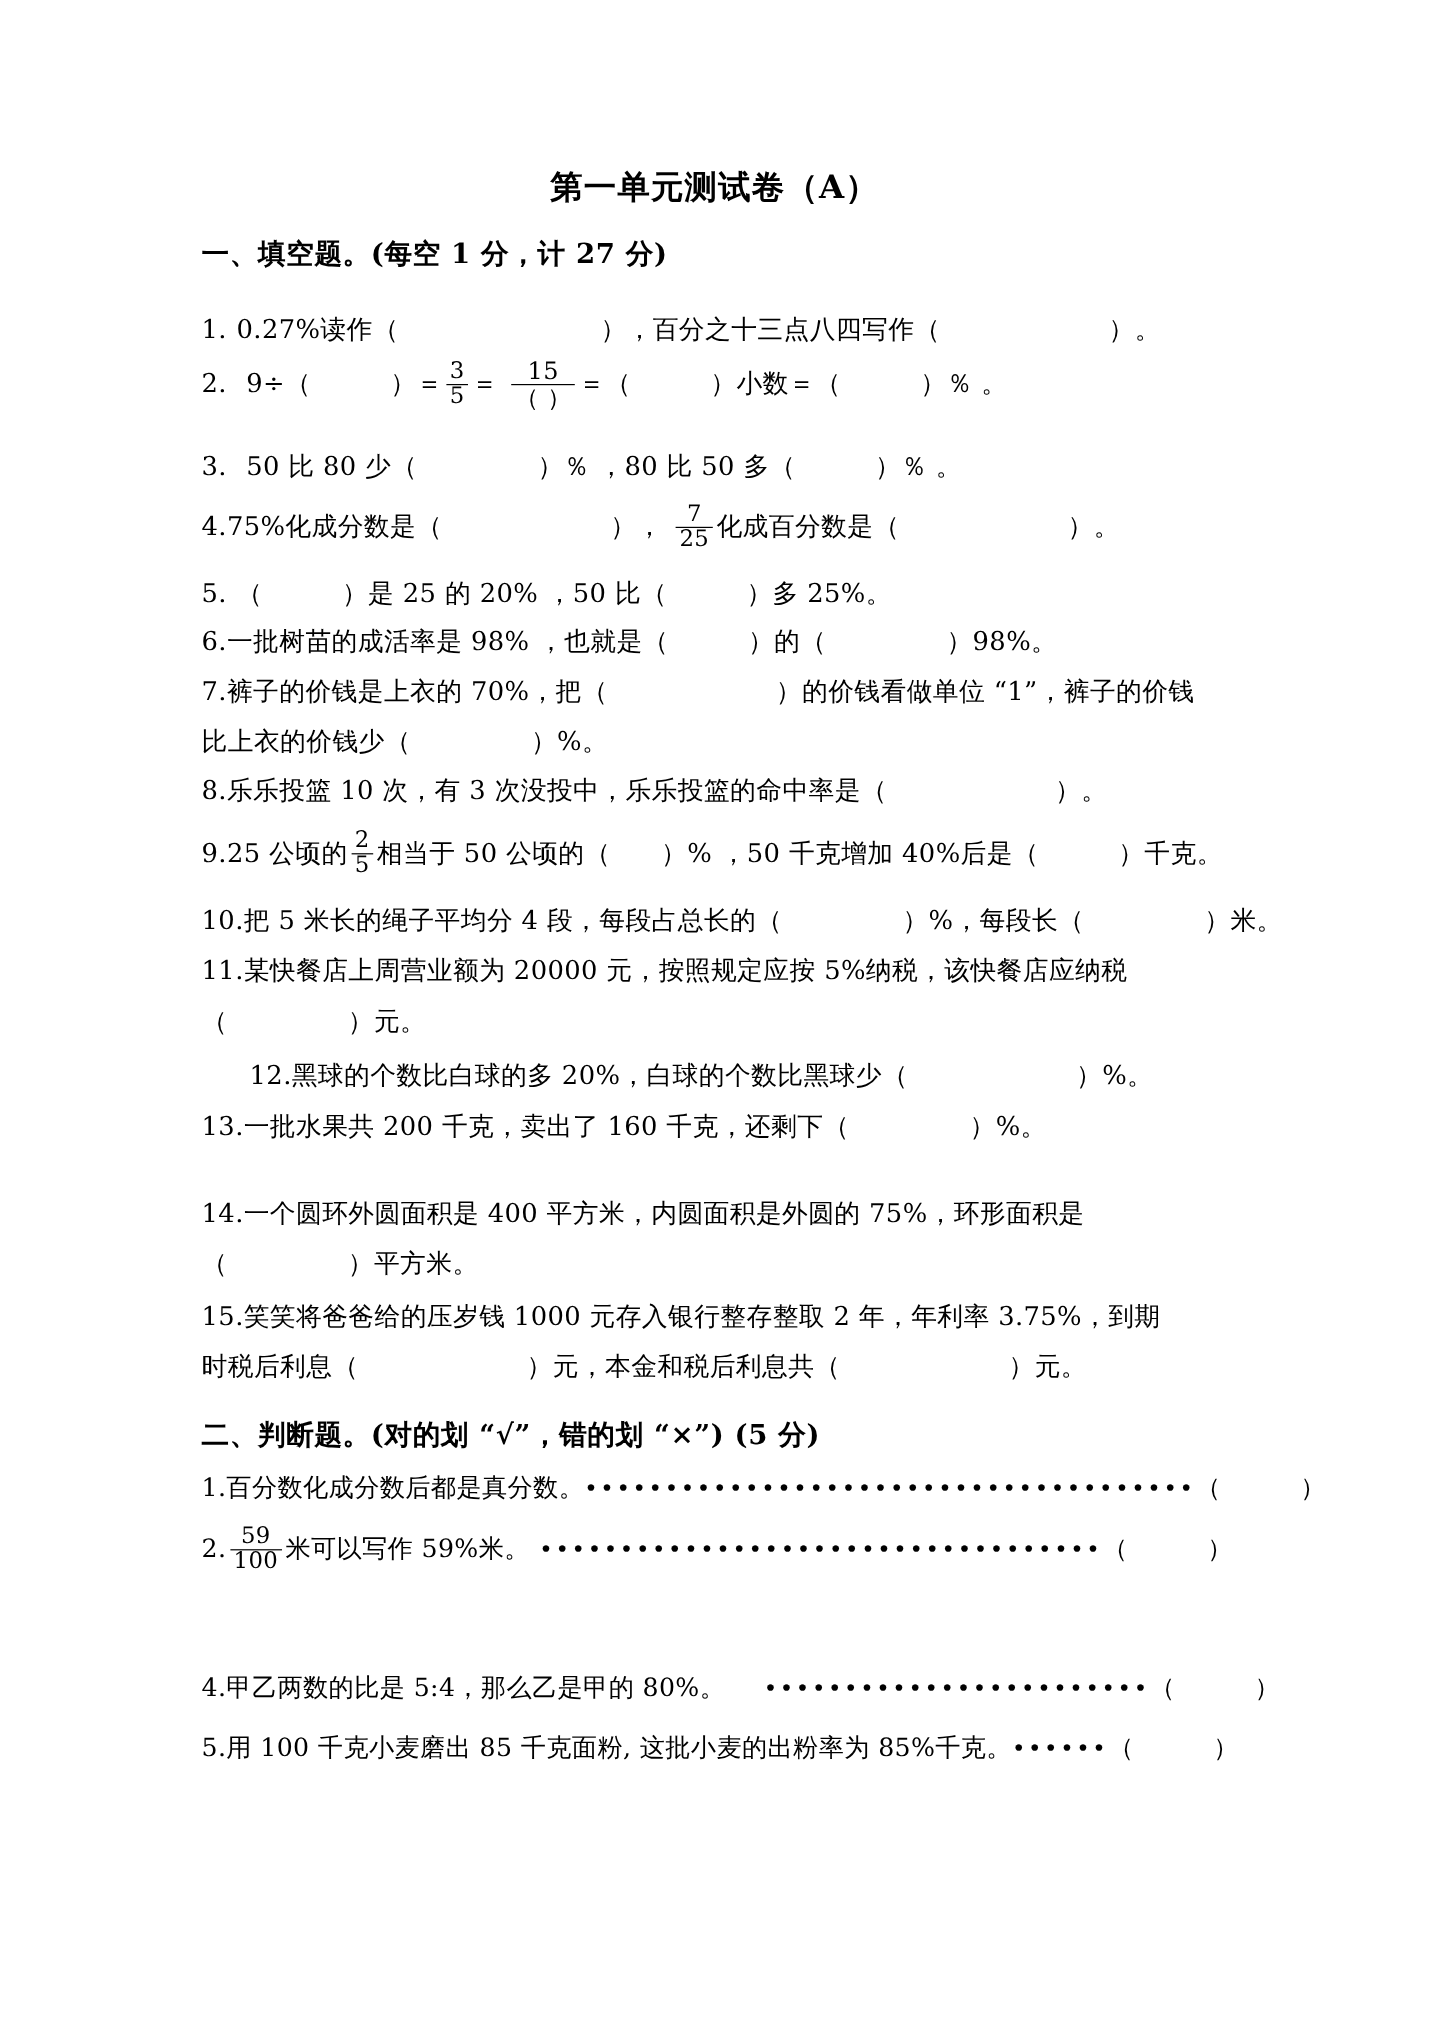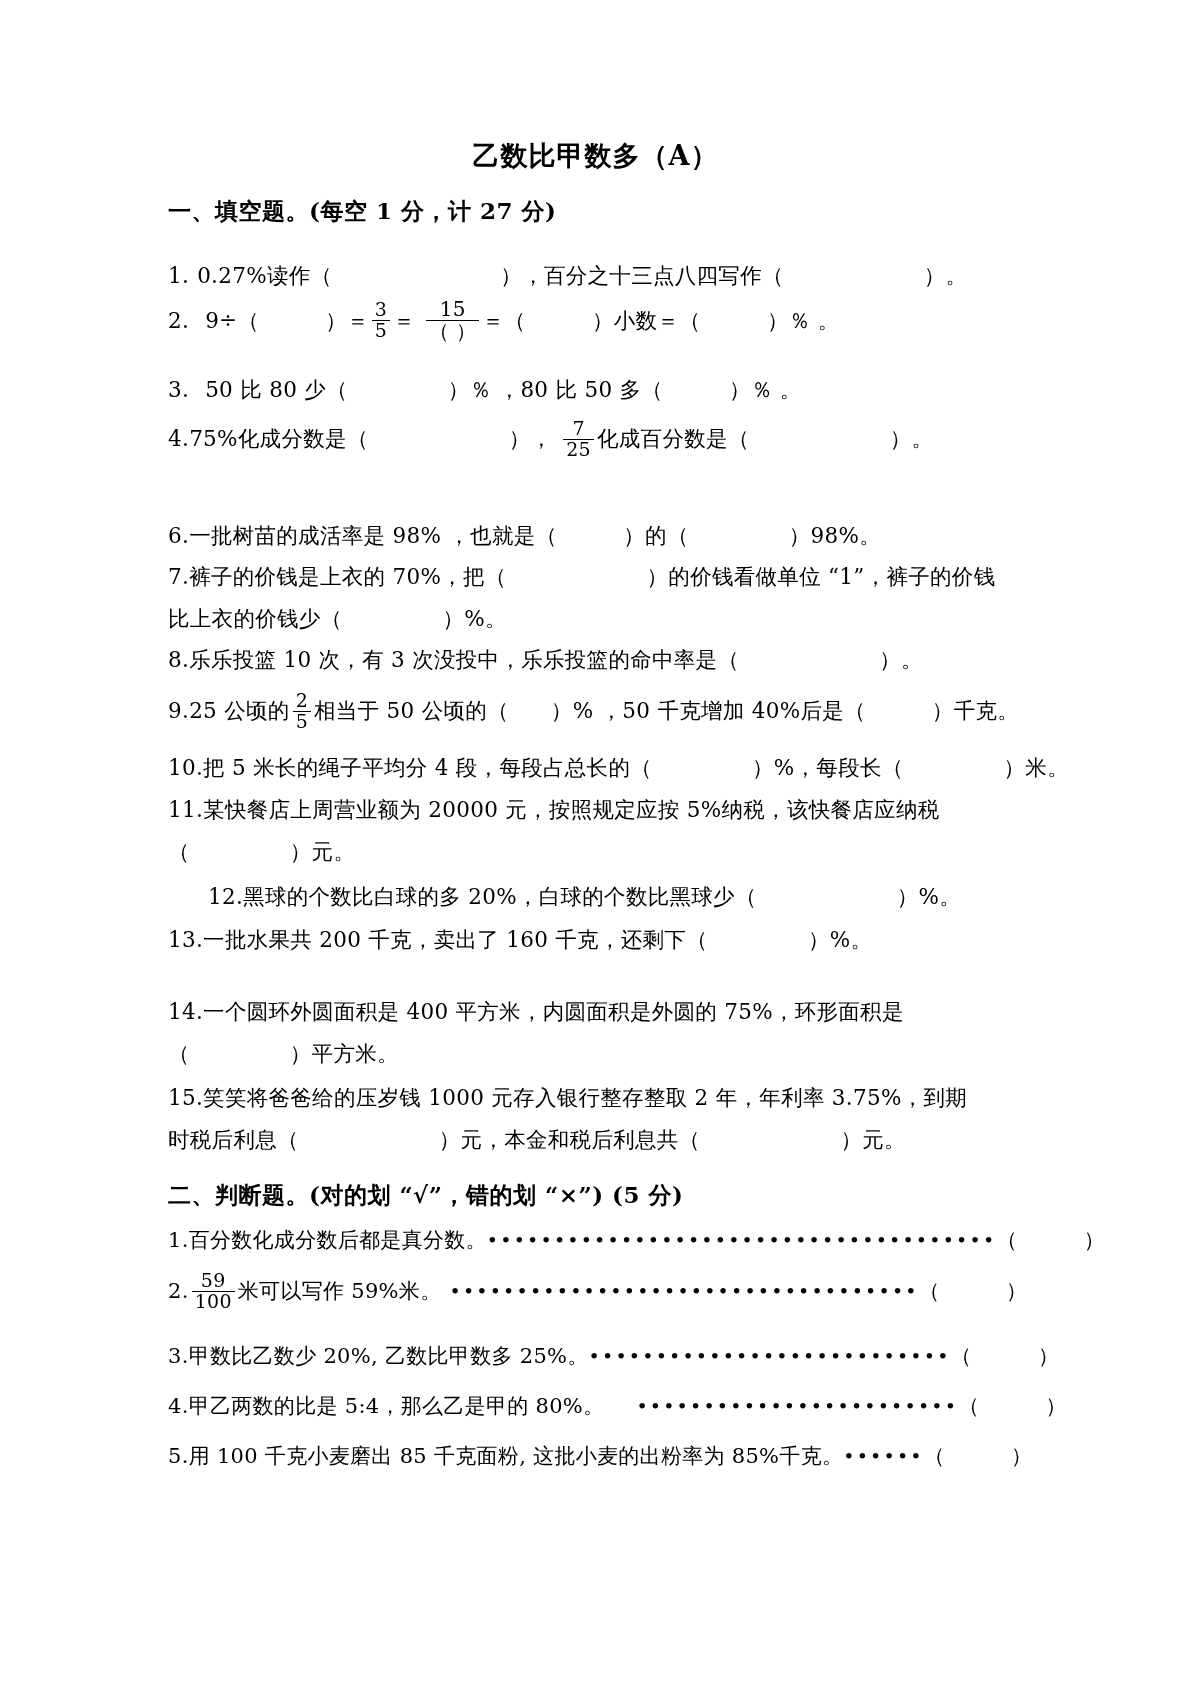--- a/index.html
+++ b/index.html
@@ -85,21 +85,21 @@
     font-size: 21px;
     white-space: nowrap;
     letter-spacing: 0.3px;
   }
 </style>
 </head>
 <body>
 
 <div class="page">
 
-  <div class="doc-title">乙数比甲数多（A）</div>
+  <div class="doc-title">第一单元测试卷（A）</div>
 
   <div class="section-head" style="top:196px;">一、填空题。(每空 1 分，计 27 分)</div>
 
   <div class="q" style="top:240px;margin-top:24px;">
     <span>1.</span><span class="sp"></span><span>0.27%读作（</span><span class="blank-xxl"></span><span>），百分之十三点八四写作（</span><span class="blank-xl"></span><span>）。</span>
   </div>
 
   <div class="q" style="top:300px;">
     <span>2.</span><span class="sp2"></span><span>9÷（</span><span class="blank-m"></span><span>）＝</span><span class="frac">
         <span class="nu">3</span>
@@ -114,20 +114,23 @@
     <span>3.</span><span class="sp2"></span><span>50 比 80 少（</span><span class="blank-l"></span><span>）％ ，80 比 50 多（</span><span class="blank-m"></span><span>）％ 。</span>
   </div>
 
   <div class="q" style="top:420px;">
     <span>4.</span><span>75%化成分数是（</span><span class="blank-xl"></span><span>），</span><span class="sp"></span><span class="frac">
         <span class="nu">7</span>
         <span class="de">25</span>
       </span><span>化成百分数是（</span><span class="blank-xl"></span><span>）。</span>
   </div>
 
+  <div class="q" style="top:484px;">
+    <span>5.</span><span class="sp"></span><span>（</span><span class="blank-m"></span><span>）是 25 的 20%  ，50 比（</span><span class="blank-m"></span><span>）多 25%。</span>
+  </div>
 
   <div class="q" style="top:524px;">
     <span>6.</span><span>一批树苗的成活率是 98%  ，也就是（</span><span class="blank-m"></span><span>）的（</span><span class="blank-l"></span><span>）98%。</span>
   </div>
 
   <div class="q" style="top:565px;">
     <span>7.</span><span>裤子的价钱是上衣的 70%，把（</span><span class="blank-xl"></span><span>）的价钱看做单位 “1”，裤子的价钱</span>
   </div>
 
   <div class="q" style="top:607px;">
@@ -187,23 +190,20 @@
     <span>1.</span><span>百分数化成分数后都是真分数。</span><span class="dots">••••••••••••••••••••••••••••••••••••••</span><span>（</span><span class="blank-m"></span><span>）</span>
   </div>
 
   <div class="tf-line" style="top:1272px;">
     <span>2.</span><span class="frac">
         <span class="nu">59</span>
         <span class="de">100</span>
       </span><span>米可以写作 59%米。</span><span class="sp"></span><span class="dots">•••••••••••••••••••••••••••••••••••</span><span>（</span><span class="blank-m"></span><span>）</span>
   </div>
 
-  <div class="tf-line" style="top:1342px;">
-    <span>3.</span><span>甲数比乙数少 20%, 乙数比甲数多 25%。</span><span class="dots">•••••••••••••••••••••••••••</span><span>（</span><span class="blank-m"></span><span>）</span>
-  </div>
 
   <div class="tf-line" style="top:1392px;">
     <span>4.</span><span>甲乙两数的比是 5:4，那么乙是甲的 80%。</span><span class="sp2"></span><span class="sp2"></span><span class="dots">••••••••••••••••••••••••</span><span>（</span><span class="blank-m"></span><span>）</span>
   </div>
 
   <div class="tf-line" style="top:1442px;">
     <span>5.</span><span>用 100 千克小麦磨出 85 千克面粉, 这批小麦的出粉率为 85%千克。</span><span class="dots">••••••</span><span>（</span><span class="blank-m"></span><span>）</span>
   </div>
 
 </div>

